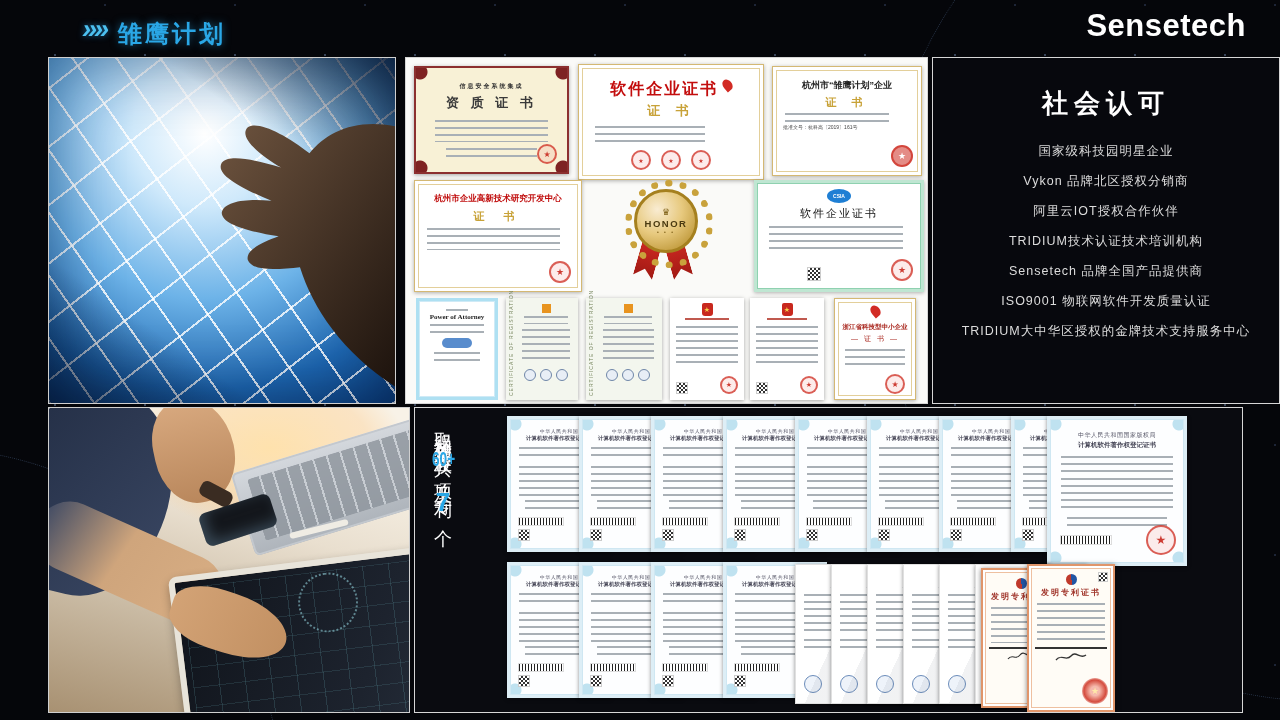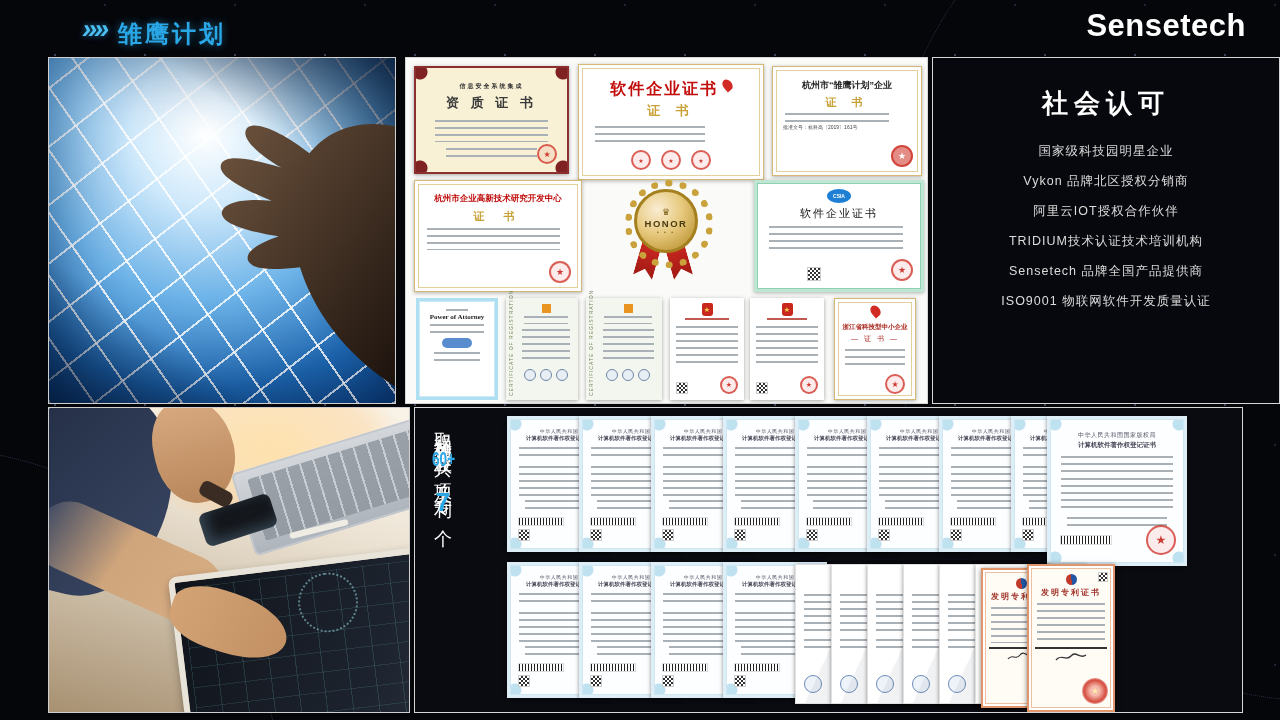--- a/index.html
+++ b/index.html
@@ -341,20 +341,21 @@
 
   <section class="panel socp">
     <div class="hd">社会认可</div>
     <div class="its">
       <div class="it">国家级科技园明星企业</div>
       <div class="it">Vykon 品牌北区授权分销商</div>
       <div class="it">阿里云IOT授权合作伙伴</div>
       <div class="it">TRIDIUM技术认证技术培训机构</div>
       <div class="it">Sensetech 品牌全国产品提供商</div>
       <div class="it">ISO9001 物联网软件开发质量认证</div>
+      <div class="it">TRIDIUM大中华区授权的金牌技术支持服务中心</div>
     </div>
   </section>
 
   <section class="panel patp">
     <div class="vtext">
       <div class="vcol">
         <span>取得相关软件著作权共</span><span class="num n60">60+</span><span>项及</span>
       </div>
       <div class="vcol">
         <span>专利</span><span class="num n7">7</span><span>个</span>

